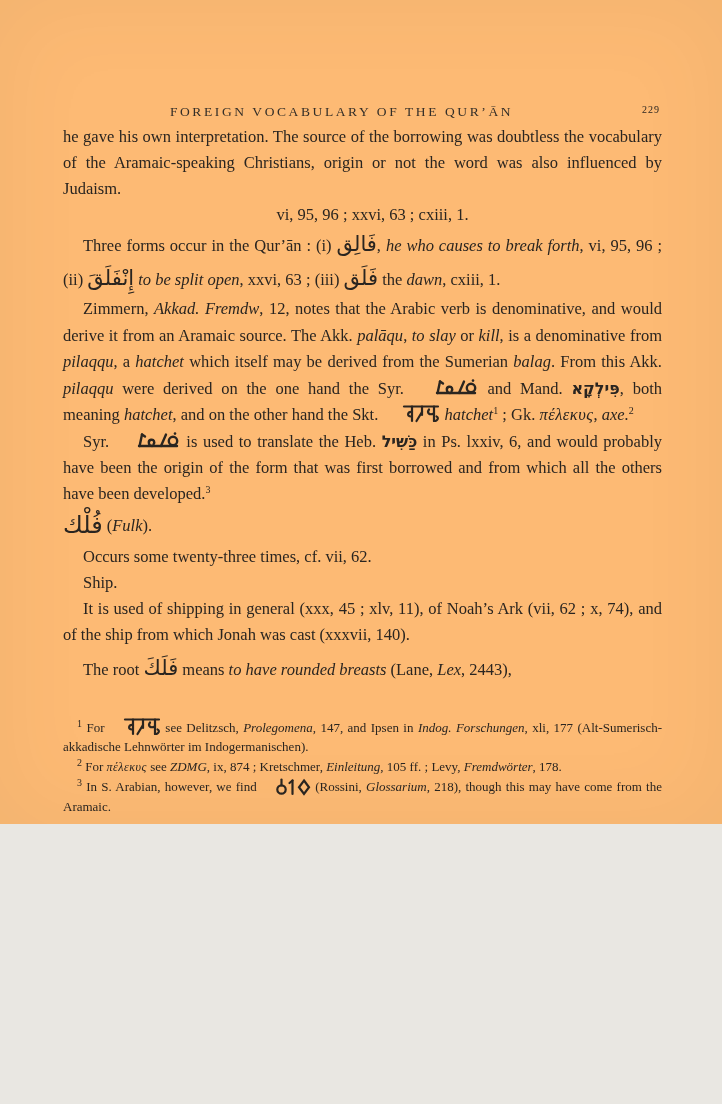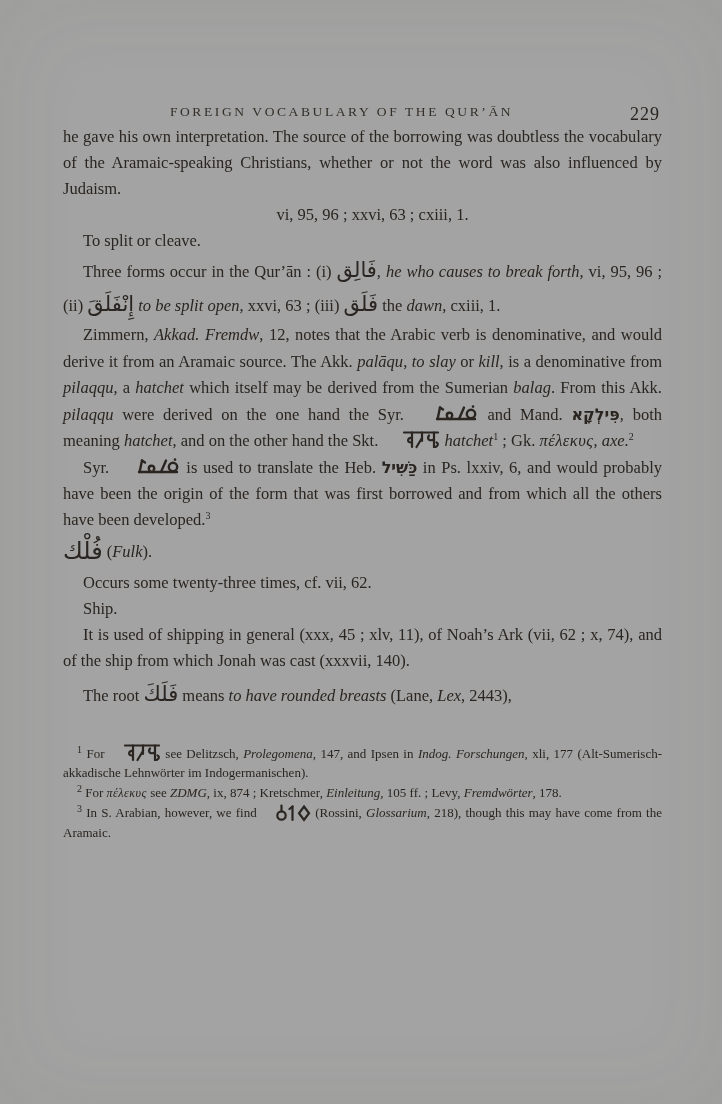--- a/index.html
+++ b/index.html
@@ -1,39 +1,39 @@
 <!DOCTYPE html>
 <html><head>
 <meta charset="utf-8">
 <style>
   html,body{margin:0;padding:0;background:#e9e7e2;}
   .page{
     position:relative;
-    width:722px;height:1104px;
-    background:#a3a3a3;
+    width:722px;height:824px;
+    background:#fdba74;
     box-shadow:inset 0 0 90px rgba(90,80,60,0.07);
     overflow:hidden;
     font-family:"Liberation Serif","DejaVu Serif",serif;
     color:#2a2520;
   }
   .running-head{
     position:relative;
     margin:104px 62px 0 63px;
     height:20px;
   }
   .running-head .title{
     position:absolute;left:0;right:40px;
     text-align:center;
     font-size:13.5px;letter-spacing:2.6px;
     color:#332e28;
     white-space:nowrap;
   }
   .running-head .folio{
     position:absolute;right:0;top:0;
-    font-size:18px;letter-spacing:1px;
+    font-size:10px;letter-spacing:1px;
   }
   .body-col{
     margin:0 60px 0 63px;
     width:599px;
     font-size:16.5px;
     line-height:26px;
     text-align:justify;
   }
   p.blk{margin:0;}
   .kind-paragraph{text-indent:20px;}
@@ -80,23 +80,22 @@
 </style>
 </head>
 <body>
 
 <div class="page">
   <div class="running-head">
     <div class="title">FOREIGN VOCABULARY OF THE QUR’ĀN</div>
     <div class="folio">229</div>
   </div>
   <div class="body-col">
-      <p class="blk blk-b1 kind-flush">he gave his own interpretation. The source of the borrowing was doubtless the vocabulary of the Aramaic-speaking Christians, whether or not the word was also influenced by Judaism.</p>
+      <p class="blk blk-b1 kind-flush">he gave his own interpretation. The source of the borrowing was doubtless the vocabulary of the Aramaic-speaking Christians, origin or not the word was also influenced by Judaism.</p>
       <p class="blk blk-b3 kind-refline">vi, 95, 96 ; xxvi, 63 ; cxiii, 1.</p>
-      <p class="blk blk-b4 kind-refline">To split or cleave.</p>
       <p class="blk blk-b5 kind-paragraph">Three forms occur in the Qur’ān : (i) <span class="run run-ar">فَالِق</span>, <span class="run run-i">he who causes to break forth</span>, vi, 95, 96 ; (ii) <span class="run run-ar">إِنْفَلَقَ</span> <span class="run run-i">to be split open</span>, xxvi, 63 ; (iii) <span class="run run-ar">فَلَق</span> the <span class="run run-i">dawn</span>, cxiii, 1.</p>
       <p class="blk blk-b6 kind-paragraph">Zimmern, <span class="run run-i">Akkad. Fremdw</span>, 12, notes that the Arabic verb is denominative, and would derive it from an Aramaic source. The Akk. <span class="run run-i">palāqu</span>, <span class="run run-i">to slay</span> or <span class="run run-i">kill</span>, is a denominative from <span class="run run-i">pilaqqu</span>, a <span class="run run-i">hatchet</span> which itself may be derived from the Sumerian <span class="run run-i">balag</span>. From this Akk. <span class="run run-i">pilaqqu</span> were derived on the one hand the Syr. <span class="glyph glyph-syr" title="ܦܠܩܐ"><svg width="46" height="20" viewBox="0 0 46 20" fill="none" stroke="#2a2520" stroke-width="2.4" stroke-linecap="round">
             <path d="M4 15 L42 15"></path>
             <circle cx="38" cy="10" r="4.2"></circle>
             <circle cx="40" cy="2.6" r="1.3" fill="#2a2520" stroke="none"></circle>
             <path d="M26 15 L31 3.5"></path>
             <path d="M17 15 C13.5 15 12.5 9.5 16 8.8 C19 8.2 20 11 18.6 13.2"></path>
             <path d="M7 3.5 L4.6 15"></path>
             <path d="M7 3.5 L10 5.6"></path>
           </svg></span> and Mand. <span class="run run-he">פִּילְקָא</span>, both meaning <span class="run run-i">hatchet</span>, and on the other hand the Skt. <span class="glyph glyph-skt" title="परशु"><svg width="38" height="21" viewBox="0 0 38 21" fill="none" stroke="#2a2520" stroke-width="2.2" stroke-linecap="round">

